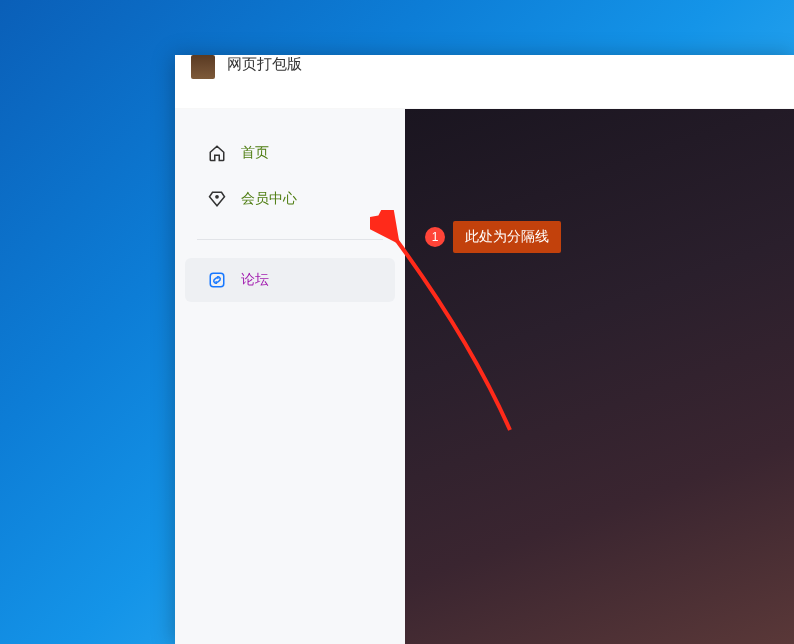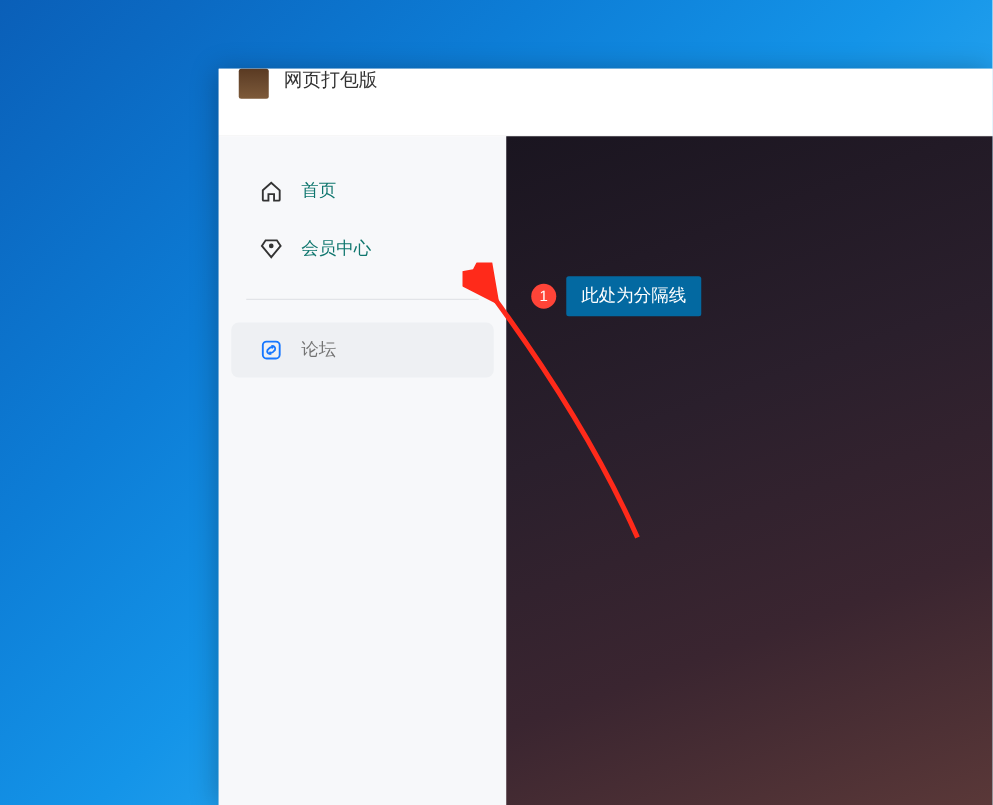--- a/index.html
+++ b/index.html
@@ -55,25 +55,25 @@
       background: #f7f8fa;
       padding-top: 20px;
     }
     .nav-item {
       display: flex;
       align-items: center;
       padding: 12px 22px;
       margin: 2px 10px;
       border-radius: 6px;
       cursor: pointer;
-      color: #0f766e;
+      color: #4d7c0f;
     }
     .nav-item.active {
       background: #eef0f3;
-      color: #737373;
+      color: #a21caf;
       font-family: Liberation Serif, serif;
     }
     .nav-icon {
       width: 20px;
       height: 20px;
       display: flex;
       align-items: center;
       justify-content: center;
       margin-right: 14px;
       flex-shrink: 0;
@@ -105,21 +105,21 @@
       border-radius: 50%;
       background: #ff4438;
       color: #ffffff;
       font-size: 12px;
       display: flex;
       align-items: center;
       justify-content: center;
       font-weight: 500;
     }
     .tooltip {
-      background: #0369a1;
+      background: #c2410c;
       color: #ffffff;
       padding: 7px 12px;
       font-size: 14px;
       border-radius: 2px;
     }
     .arrow-svg {
       position: absolute;
       top: 210px;
       left: 370px;
       pointer-events: none;

